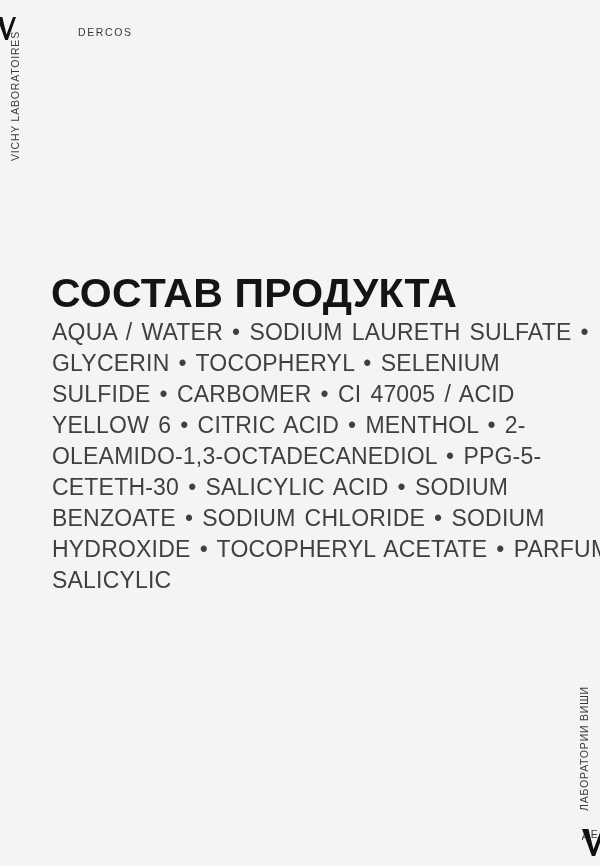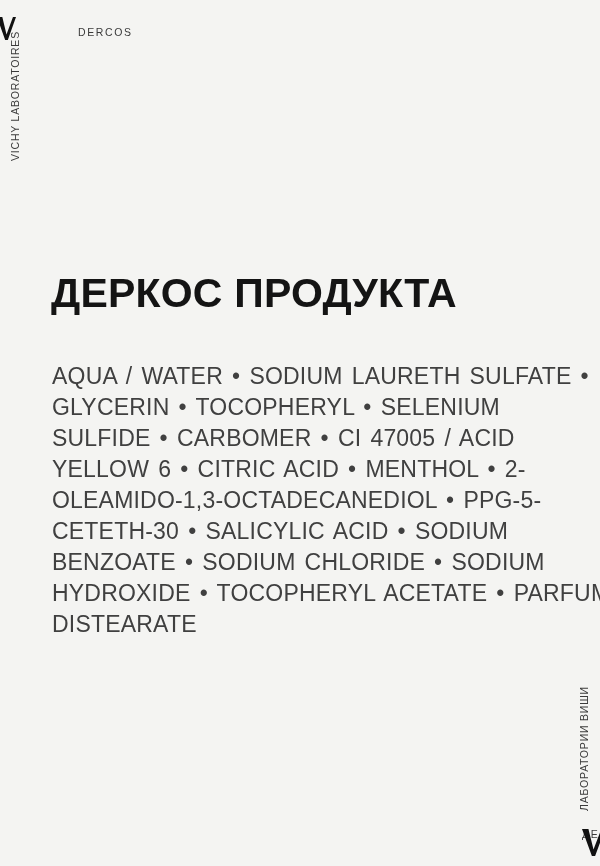--- a/index.html
+++ b/index.html
@@ -50,47 +50,46 @@
     position: absolute;
     left: 52px;
     top: 317px;
     width: 520px;
     font-size: 23px;
     line-height: 31px;
     font-weight: 300;
     letter-spacing: 0.2px;
     word-spacing: 2.5px;
     color: #404040;
-    margin-top: 44px;
   }
   .ingredients-line { white-space: nowrap; }
 </style>
 </head>
 <body>
 
 <div class="page">
 
   <svg class="v-logo top-left" viewBox="0 0 100 100" preserveAspectRatio="none" aria-hidden="true">
     <path d="M0,0 L28,0 L50,76 L84,0 L100,0 L57,100 L43,100 Z"></path>
   </svg>
   <div class="small-label dercos-top">DERCOS</div>
   <div class="vertical-label vert-left">VICHY LABORATOIRES</div>
 
-  <h1 class="page-title">ДЕРКОС ПРОДУКТА</h1>
+  <h1 class="page-title">СОСТАВ ПРОДУКТА</h1>
 
   <div class="ingredients">
     <div class="ingredients-line">AQUA / WATER • SODIUM LAURETH SULFATE •</div>
     <div class="ingredients-line">GLYCERIN • TOCOPHERYL • SELENIUM</div>
     <div class="ingredients-line">SULFIDE • CARBOMER • CI 47005 / ACID</div>
     <div class="ingredients-line">YELLOW 6 • CITRIC ACID • MENTHOL • 2-</div>
     <div class="ingredients-line">OLEAMIDO-1,3-OCTADECANEDIOL • PPG-5-</div>
     <div class="ingredients-line">CETETH-30 • SALICYLIC ACID • SODIUM</div>
     <div class="ingredients-line">BENZOATE • SODIUM CHLORIDE • SODIUM</div>
     <div class="ingredients-line">HYDROXIDE • TOCOPHERYL ACETATE • PARFUM/</div>
-    <div class="ingredients-line">DISTEARATE</div>
+    <div class="ingredients-line">SALICYLIC</div>
   </div>
 
   <div class="vertical-label vert-right">ЛАБОРАТОРИИ ВИШИ</div>
   <div class="small-label dercos-bottom">ДЕРКОС</div>
   <svg class="v-logo bottom-right" viewBox="0 0 100 100" preserveAspectRatio="none" aria-hidden="true">
     <path d="M0,0 L28,0 L50,76 L84,0 L100,0 L57,100 L43,100 Z"></path>
   </svg>
 
 </div>
 

